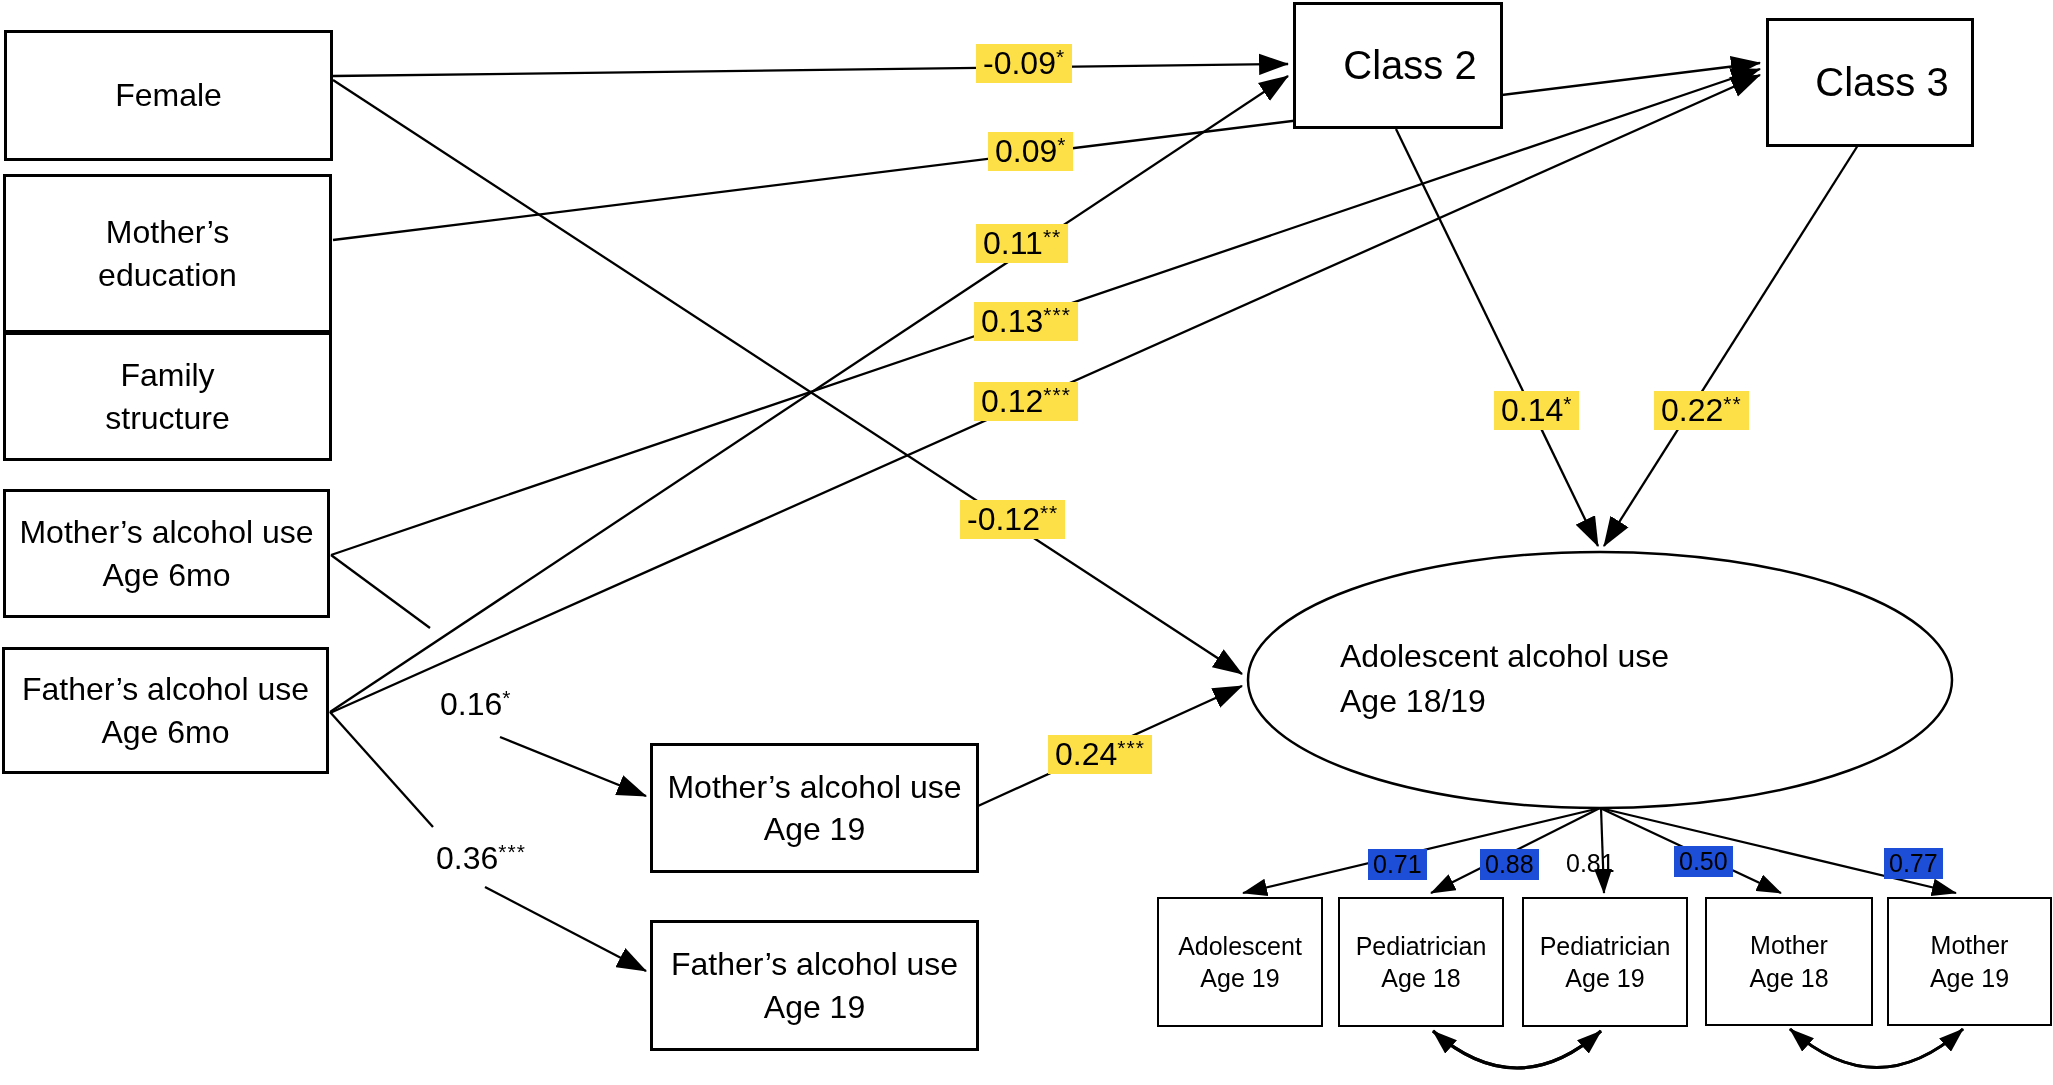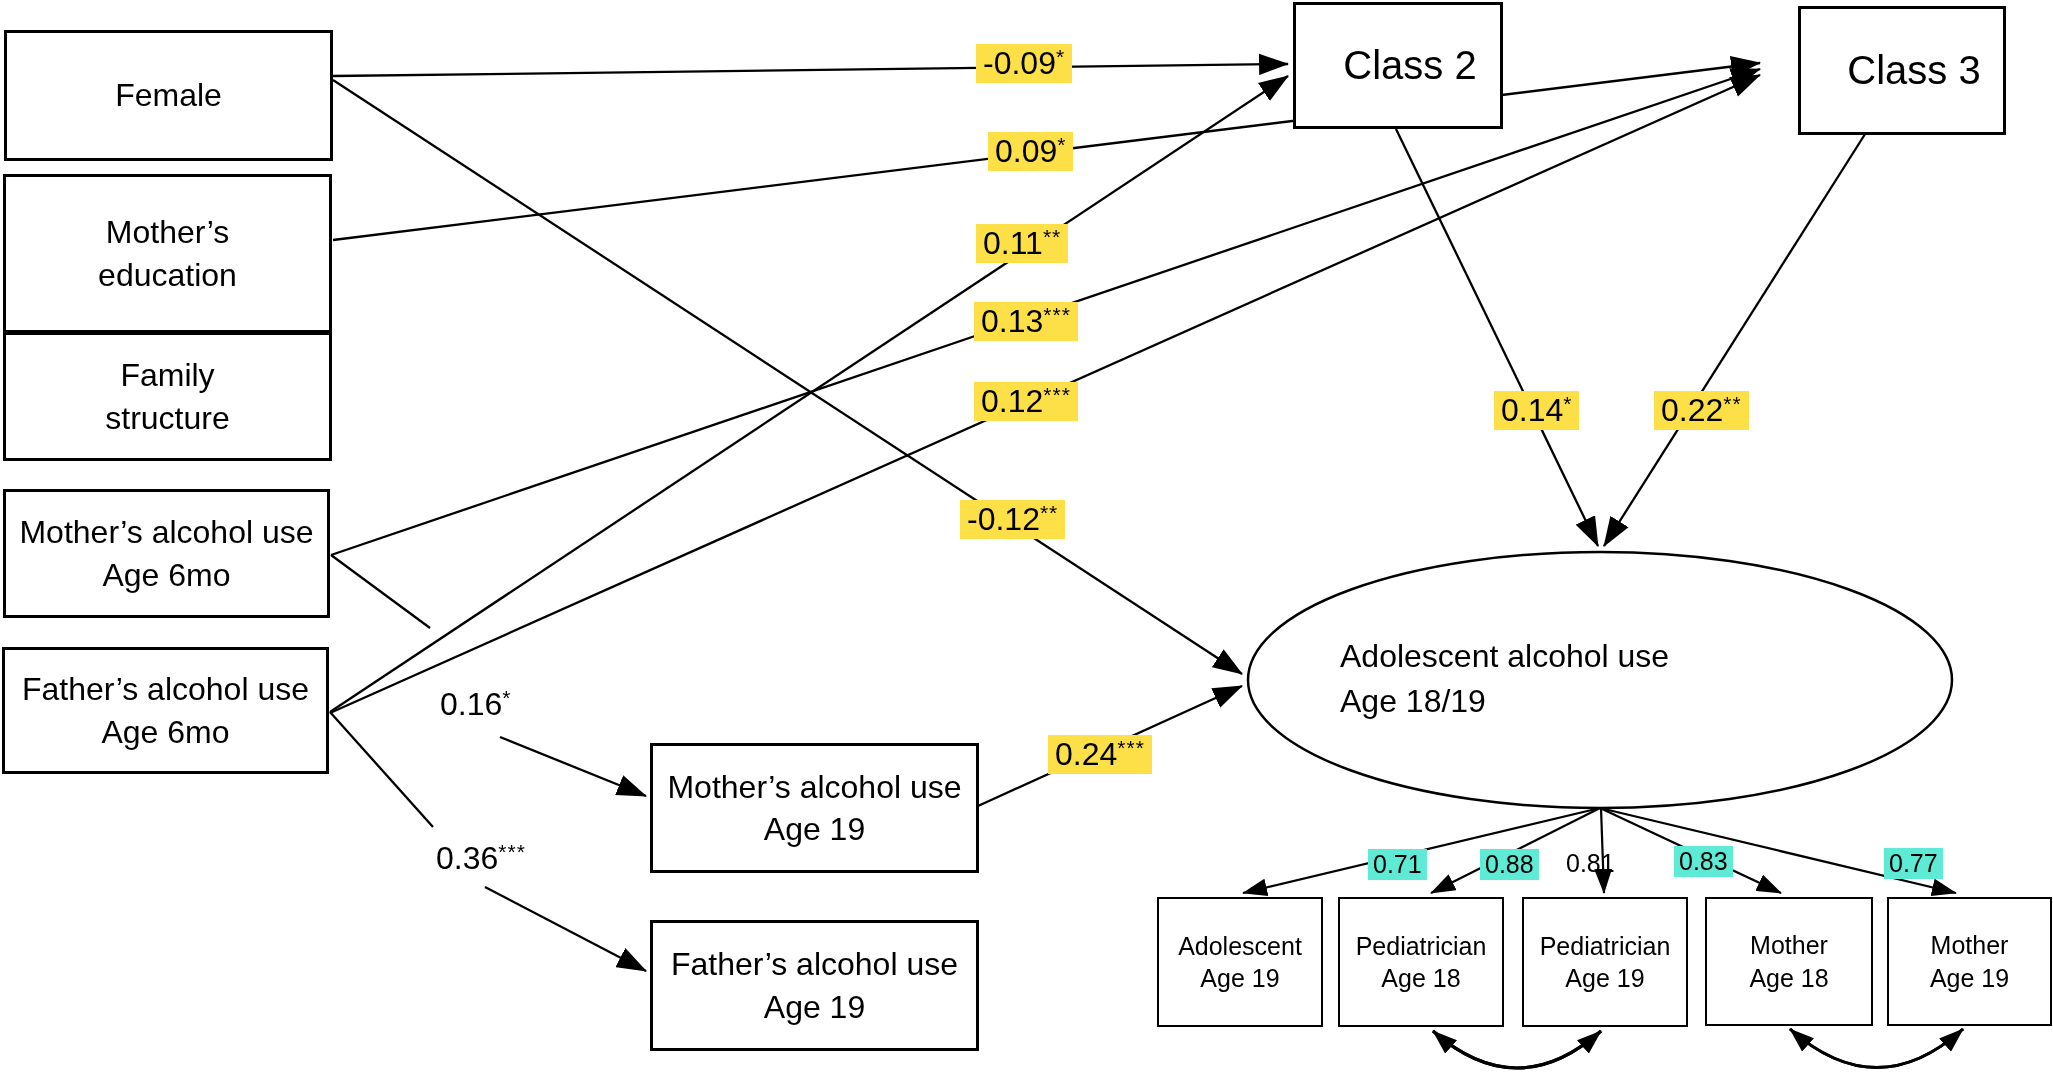--- a/index.html
+++ b/index.html
@@ -33,21 +33,21 @@
     position:absolute;z-index:3;
     background:#fde047;
     font-size:32px;
     padding:1px 7px;
     white-space:nowrap;
   }
   .coef.transparent{background:transparent;padding:0;}
   .sup{font-size:21px;vertical-align:10px;letter-spacing:1px;}
   .loading{
     position:absolute;z-index:3;
-    background:#5eead4;
+    background:#1d4ed8;
     font-size:25px;
     padding:1px 5px;
     white-space:nowrap;
   }
   .loading.transparent{background:transparent;padding:0;}
 </style>
 </head>
 <body>
 
 <div class="canvas">
@@ -97,21 +97,21 @@
   <div class="node" style="left:3px;top:174px;width:329px;height:159px;">Mother’s
 education</div>
   <div class="node" style="left:3px;top:332px;width:329px;height:129px;">Family
 structure</div>
   <div class="node" style="left:3px;top:489px;width:327px;height:129px;">Mother’s alcohol use
 Age 6mo</div>
   <div class="node" style="left:2px;top:647px;width:327px;height:127px;">Father’s alcohol use
 Age 6mo</div>
 
   <div class="node cls" style="left:1293px;top:2px;width:210px;height:127px;">Class 2</div>
-  <div class="node cls" style="left:1766px;top:6px;width:208px;height:129px;margin-left:32px;">Class 3</div>
+  <div class="node cls" style="left:1766px;top:18px;width:208px;height:129px;">Class 3</div>
 
   <div class="node" style="left:650px;top:743px;width:329px;height:130px;">Mother’s alcohol use
 Age 19</div>
   <div class="node" style="left:650px;top:920px;width:329px;height:131px;">Father’s alcohol use
 Age 19</div>
 
   <div class="latent-label" style="left:1340px;top:634px;width:520px;">Adolescent alcohol use
 Age 18/19</div>
 
   <div class="node small" style="left:1157px;top:897px;width:166px;height:130px;">Adolescent
@@ -133,16 +133,16 @@
   <div class="coef" style="left:960px;top:500px;"><span>-0.12</span><span class="sup">**</span></div>
   <div class="coef transparent" style="left:440px;top:686px;"><span>0.16</span><span class="sup">*</span></div>
   <div class="coef transparent" style="left:436px;top:840px;"><span>0.36</span><span class="sup">***</span></div>
   <div class="coef" style="left:1048px;top:735px;"><span>0.24</span><span class="sup">***</span></div>
   <div class="coef" style="left:1494px;top:391px;"><span>0.14</span><span class="sup">*</span></div>
   <div class="coef" style="left:1654px;top:391px;"><span>0.22</span><span class="sup">**</span></div>
 
   <div class="loading" style="left:1368px;top:849px;">0.71</div>
   <div class="loading" style="left:1480px;top:849px;">0.88</div>
   <div class="loading transparent" style="left:1566px;top:849px;">0.81</div>
-  <div class="loading" style="left:1674px;top:846px;">0.83</div>
+  <div class="loading" style="left:1674px;top:846px;">0.50</div>
   <div class="loading" style="left:1884px;top:848px;">0.77</div>
 
 </div>
 
 </body></html>

